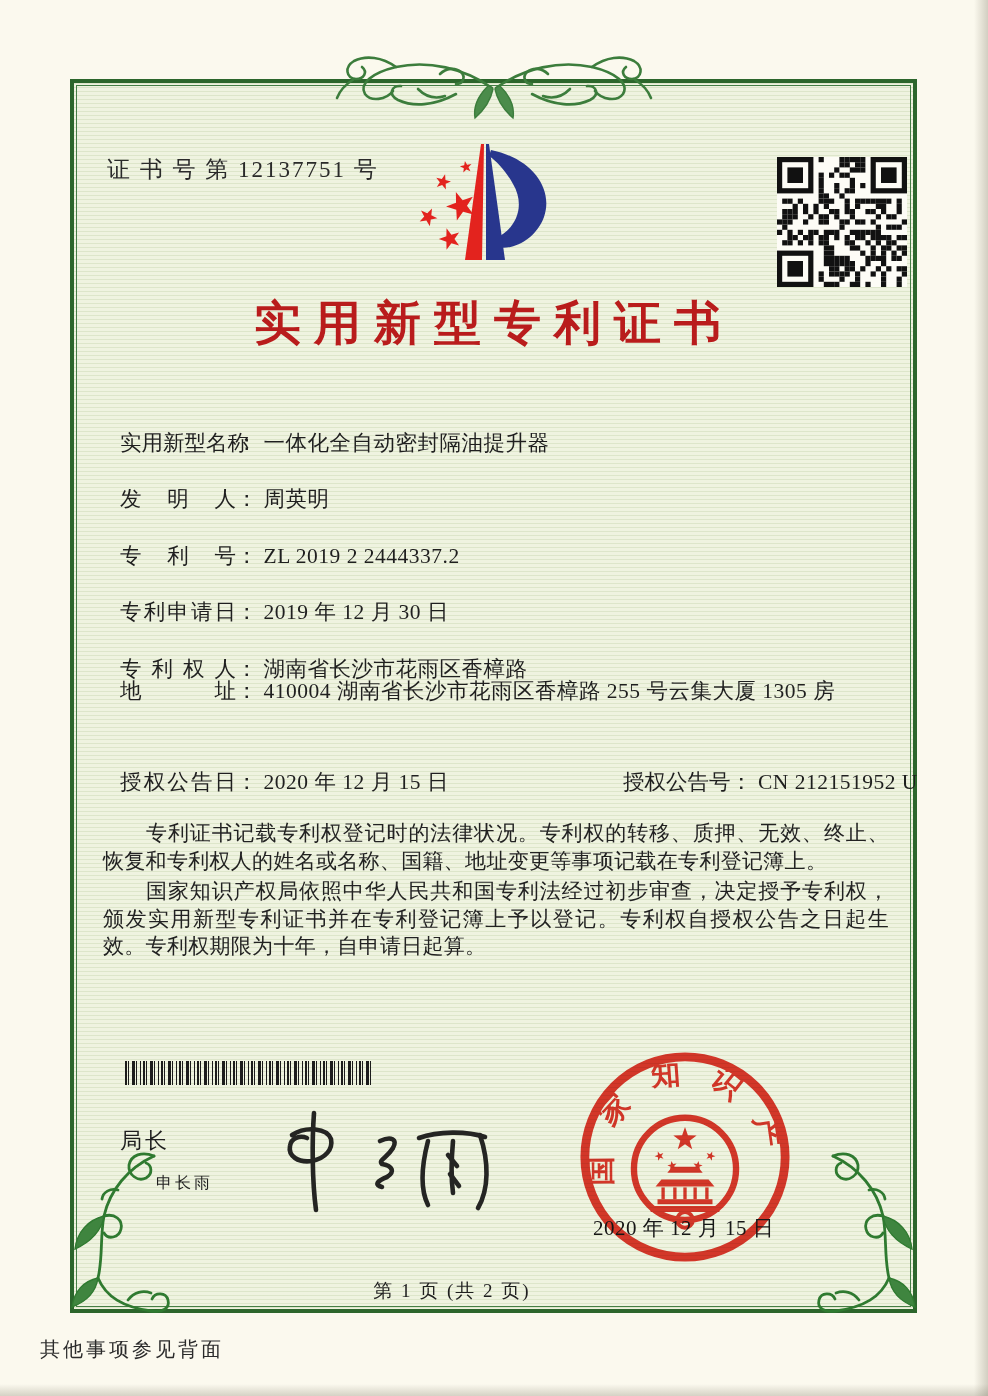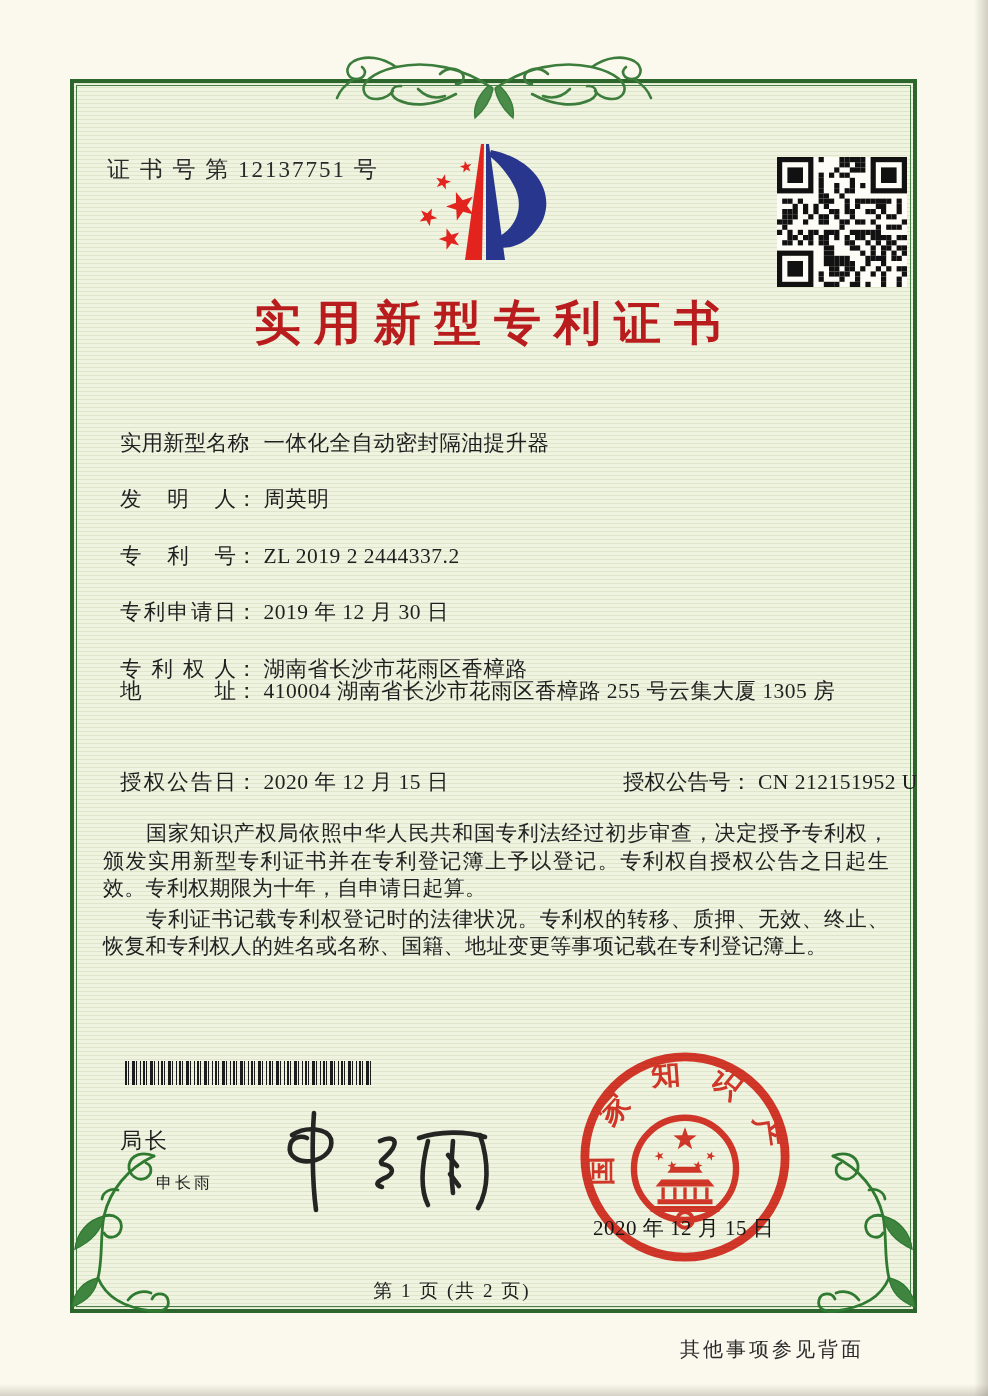--- a/index.html
+++ b/index.html
@@ -32,21 +32,21 @@
   .paras{left:103px;top:820px;width:786px;font-size:21px;line-height:27.5px;
     letter-spacing:.3px;text-align:justify;color:#222;}
   .paras p{margin:0 0 3px 0;text-indent:2.05em;}
   .barcode{left:125px;top:1061px;width:247px;height:24px;
     background:repeating-linear-gradient(90deg,#1c1c1c 0 2px,rgba(0,0,0,0) 2px 3px,#1c1c1c 3px 4px,rgba(0,0,0,0) 4px 7px,#1c1c1c 7px 10px,rgba(0,0,0,0) 10px 11px,#1c1c1c 11px 12px,rgba(0,0,0,0) 12px 15px,#1c1c1c 15px 16px,rgba(0,0,0,0) 16px 18px);}
   .director-title{left:120px;top:1126px;font-size:22px;letter-spacing:3px;}
   .director-name{left:120px;top:1173px;font-size:16px;letter-spacing:3px;margin-left:36px;}
   .seal{left:577px;top:1049px;mix-blend-mode:multiply;opacity:.92;}
   .seal-date{left:593px;top:1214px;width:190px;font-size:21px;letter-spacing:.5px;color:#161616;}
   .page-indicator{left:40px;top:1278px;width:824px;text-align:center;font-size:19px;letter-spacing:2px;}
-  .back-note{left:40px;top:1336px;width:824px;text-align:right;font-size:20px;letter-spacing:3px;color:#2a2a2a;}
+  .back-note{left:40px;top:1336px;width:824px;text-align:left;font-size:20px;letter-spacing:3px;color:#2a2a2a;}
   svg{display:block;}
 </style>
 </head>
 <body>
 
 <div class="page">
 
   <div class="frame"></div>
 
   <svg class="abs" style="left:334px;top:44px;" width="320" height="84" viewBox="0 0 320 84">
@@ -353,22 +353,22 @@
   </div>
 
   <div class="abs frow" style="top:767px;width:780px;">
     <span class="flabel">授权公告日</span><span class="colon">：</span><span class="fvalue">2020 年 12 月 15 日</span>
     <span class="grant-pair2">
       <span>授权公告号</span><span class="colon">：</span><span class="fvalue">CN 212151952 U</span>
     </span>
   </div>
 
   <div class="abs paras">
+    <p>专利证书记载专利权登记时的法律状况。专利权的转移、质押、无效、终止、恢复和专利权人的姓名或名称、国籍、地址变更等事项记载在专利登记簿上。</p>
     <p>国家知识产权局依照中华人民共和国专利法经过初步审查，决定授予专利权，颁发实用新型专利证书并在专利登记簿上予以登记。专利权自授权公告之日起生效。专利权期限为十年，自申请日起算。</p>
-    <p>专利证书记载专利权登记时的法律状况。专利权的转移、质押、无效、终止、恢复和专利权人的姓名或名称、国籍、地址变更等事项记载在专利登记簿上。</p>
   </div>
 
   <div class="abs barcode"></div>
 
   <div class="abs director-title">局长</div>
   <div class="abs director-name">申长雨</div>
 
   <svg class="abs" style="left:262px;top:1108px;" width="235" height="112" viewBox="0 0 235 112">
     <g fill="none" stroke="#141414" stroke-width="4.6" stroke-linecap="round" opacity=".92">
       <path d="M52,5 C50,32 50,72 54,102"></path>

